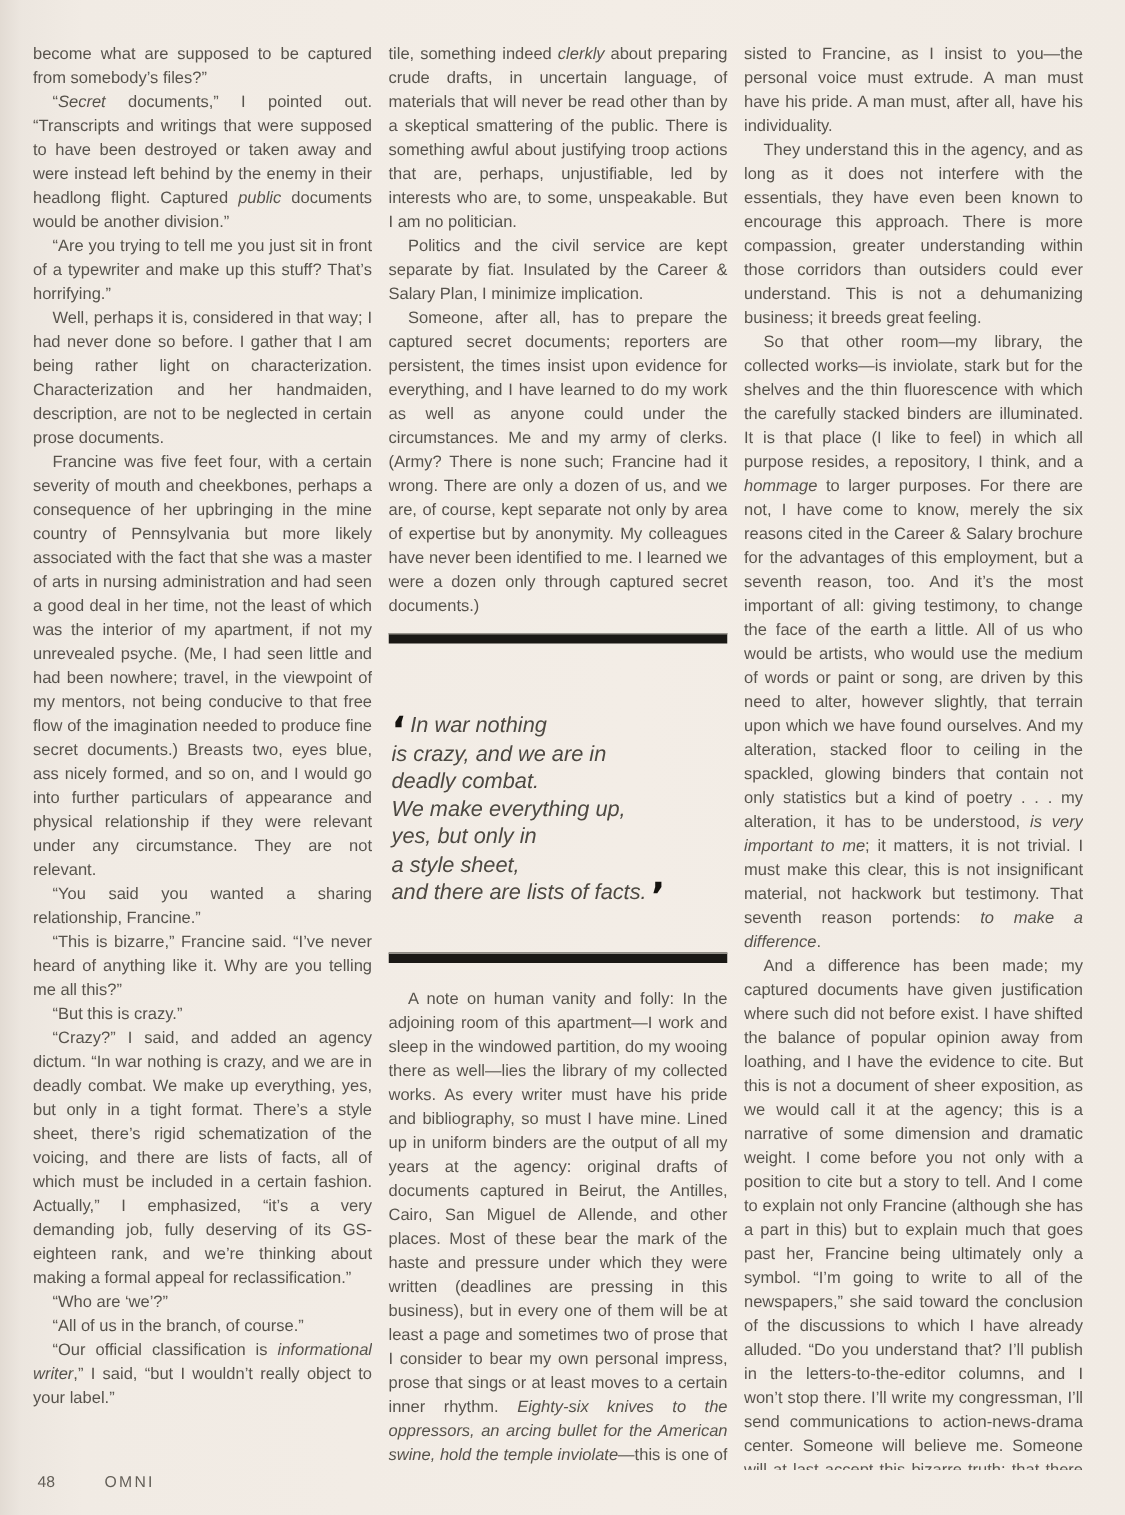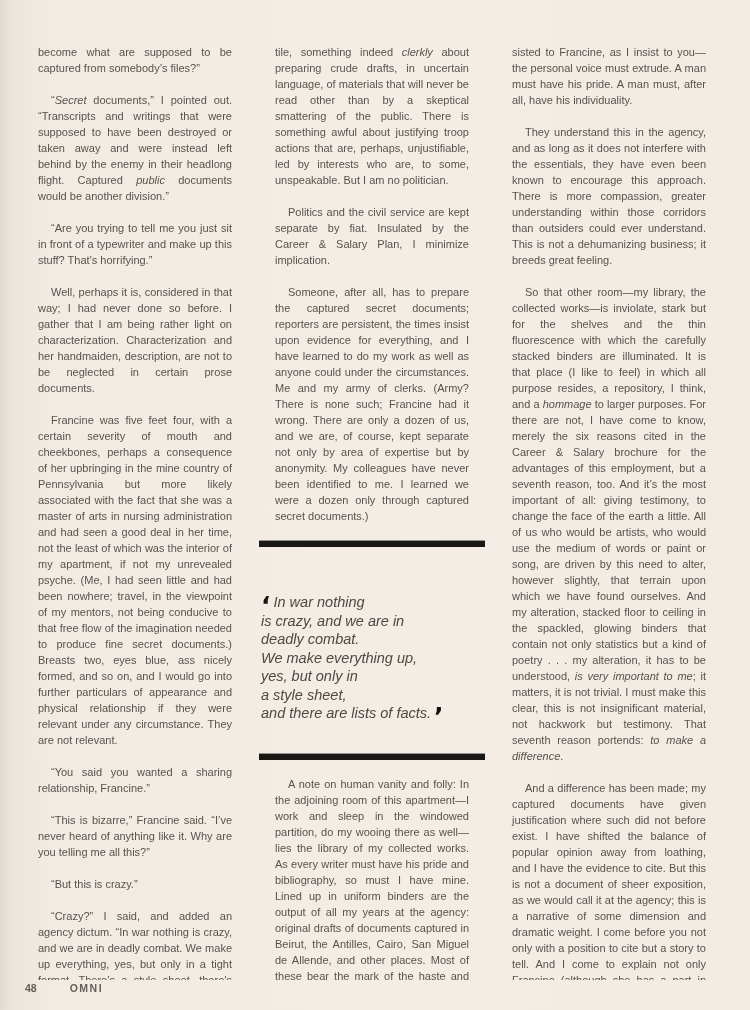--- a/index.html
+++ b/index.html
@@ -14,21 +14,21 @@
   .columns{
     position:absolute;left:22px;top:28px;
     display:flex;gap:11px;
   }
   .col{
     width:226px;height:952px;overflow:hidden;
     font-size:11px;line-height:16px;
     text-align:justify;
     -webkit-hyphens:auto;hyphens:auto;
   }
-  .para{margin:16px;}
+  .para{margin:0;}
   .para.indent{text-indent:13px;}
   .thick-rule{
     height:6px;background:#1a1815;
     border-top:1px solid #97938c;
     margin:10px 0 0 0;
   }
   .thick-rule + .para{margin-top:16px;}
   .pullquote{
     margin:46px 2px 30px 2px;
     text-align:left;
@@ -41,21 +41,21 @@
   .qmark{
     font-style:normal;font-weight:700;
     font-size:25px;line-height:0;color:#15130f;
     font-family:"DejaVu Sans",sans-serif;
   }
   .qmark.open{margin-right:3px;vertical-align:-7px;}
   .qmark.close{margin-left:3px;vertical-align:-7px;}
   .footer{
     position:absolute;left:25px;top:982px;
     display:flex;gap:17px;align-items:flex-end;
-    font-size:10.5px;color:#625e57;font-weight:bold;
+    font-size:10.5px;color:#625e57;
   }
   .footer .mag{letter-spacing:1.5px;padding-left:16px;}
 </style>
 </head>
 <body>
 
 <div class="page">
   <div class="columns">
     <div class="col">
         <p class="para">become what are supposed to be captured from somebody’s files?”</p>

